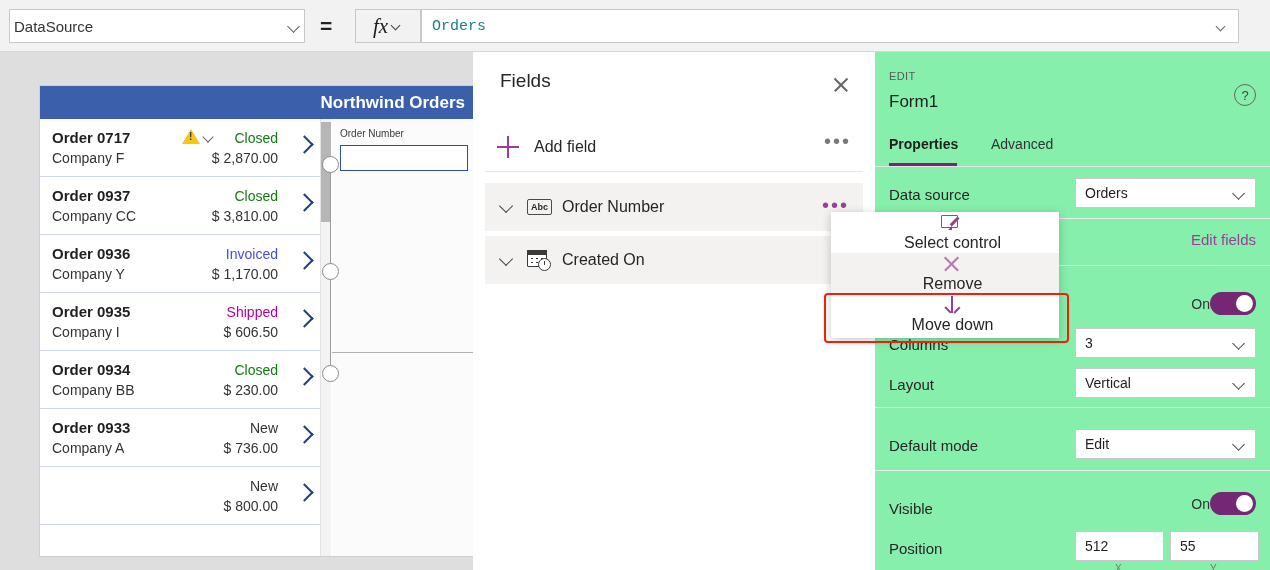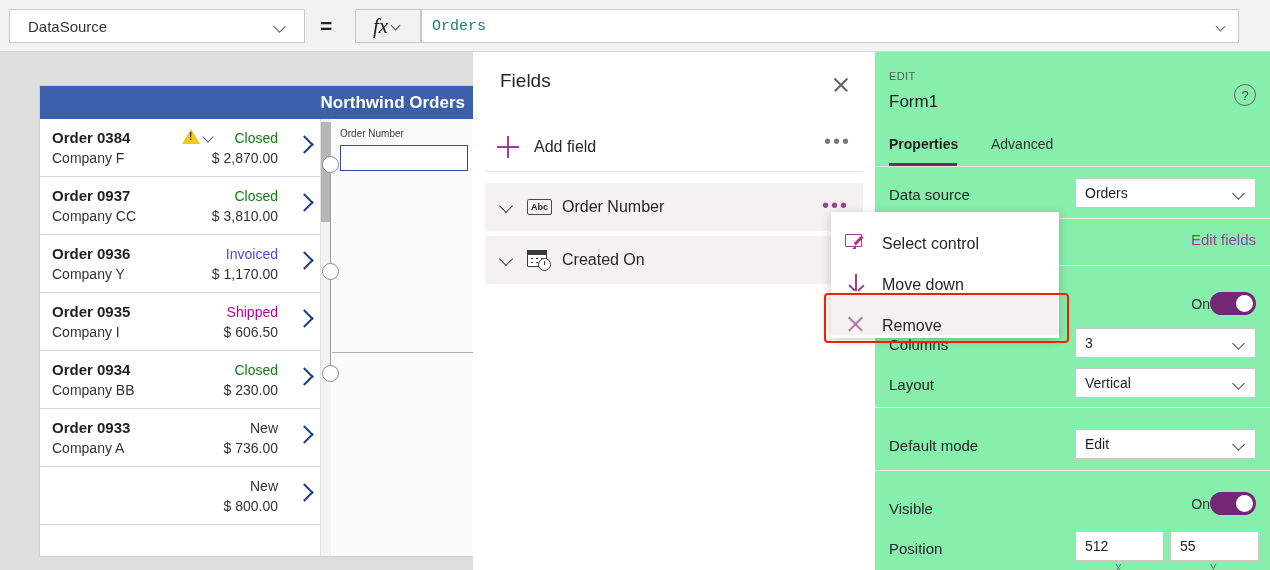--- a/index.html
+++ b/index.html
@@ -31,21 +31,21 @@
   }
   .prop-select {
     position: absolute;
     left: 9px; top: 9px;
     width: 296px; height: 34px;
     background: #ffffff;
     border: 1px solid #c8c8c8;
     box-sizing: border-box;
     display: flex;
     align-items: center;
-    padding: 0 18px;
+    padding: 0 4px;
     font-size: 15px;
     color: #333333;
   }
   .prop-select .lbl { flex: 1; }
   .chev {
     display: inline-block;
     width: 12px; height: 12px;
     position: relative;
   }
   .chev::before {
@@ -450,23 +450,24 @@
     left: 831px; top: 212px;
     width: 228px; height: 126px;
     background: #ffffff;
     box-shadow: 0 2px 9px rgba(0,0,0,0.22);
     z-index: 60;
   }
   .ctx-item {
     position: relative;
     height: 41px;
     display: flex;
-    align-items: flex-end;
+    align-items: center;
     font-size: 16px;
     color: #262626;
+    flex-direction: column;
   }
   .ctx-item.hover { background: #f3f2f1; }
   .ctx-icon {
     width: 22px; height: 22px;
     margin-left: 14px;
     position: relative;
   }
   .ctx-label { margin-left: 15px; }
   
   .ic-selectctrl .r {
@@ -685,21 +686,21 @@
 
   <div class="canvas">
     <div class="app-screen">
       <div class="app-header">
         <span>Northwind Orders</span>
       </div>
 
       <div class="gallery" id="gallery">
           <div class="g-row">
             <div class="g-left">
-              <div class="g-order">Order 0384</div>
+              <div class="g-order">Order 0717</div>
               <div class="g-company">Company F</div>
             </div>
             <div class="warn-wrap">
               <span class="warn-tri"></span>
               <span class="warn-chev"></span>
             </div>
             <div class="g-right">
               <div class="g-status" style="color: rgb(16, 124, 16);">Closed</div>
               <div class="g-amount">$ 2,870.00</div>
             </div>
@@ -885,28 +886,28 @@
 
   <div class="ctx-menu">
     <div class="ctx-item">
       <span class="ctx-icon ic-selectctrl">
         <span class="r"></span>
           <span class="p"></span>
           <span class="p2"></span>
       </span>
       <span class="ctx-label">Select control</span>
     </div>
+    <div class="ctx-item hover">
+      <span class="ctx-icon ic-x"></span>
+      <span class="ctx-label">Remove</span>
+    </div>
     <div class="ctx-item">
       <span class="ctx-icon ic-arrowdown">
         <span class="s"></span>
           <span class="h1"></span>
           <span class="h2"></span>
       </span>
       <span class="ctx-label">Move down</span>
     </div>
-    <div class="ctx-item hover">
-      <span class="ctx-icon ic-x"></span>
-      <span class="ctx-label">Remove</span>
-    </div>
   </div>
   <div class="red-box"></div>
 
 </div>
 
 </body></html>

